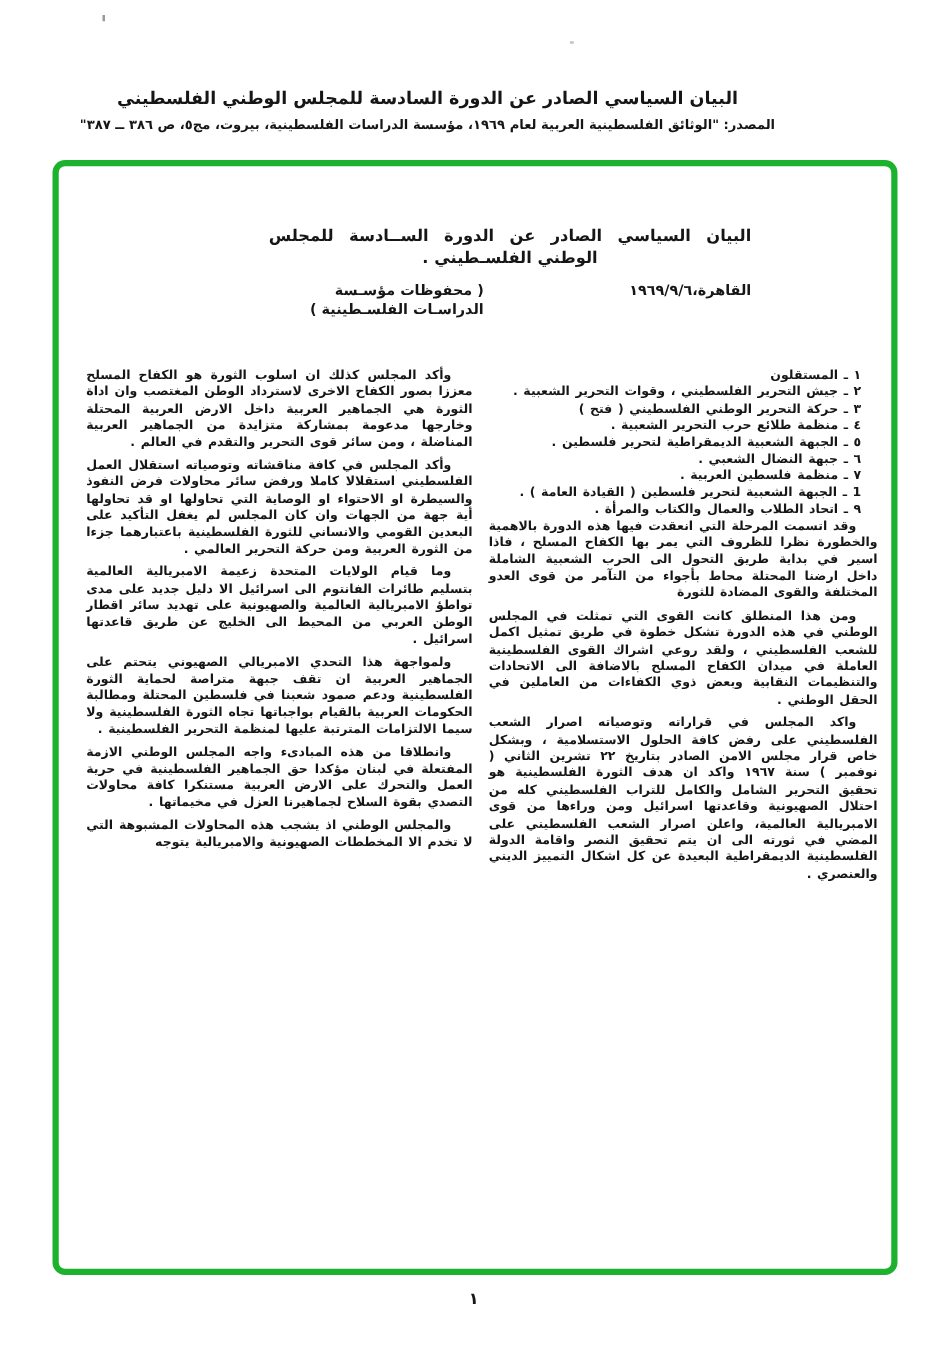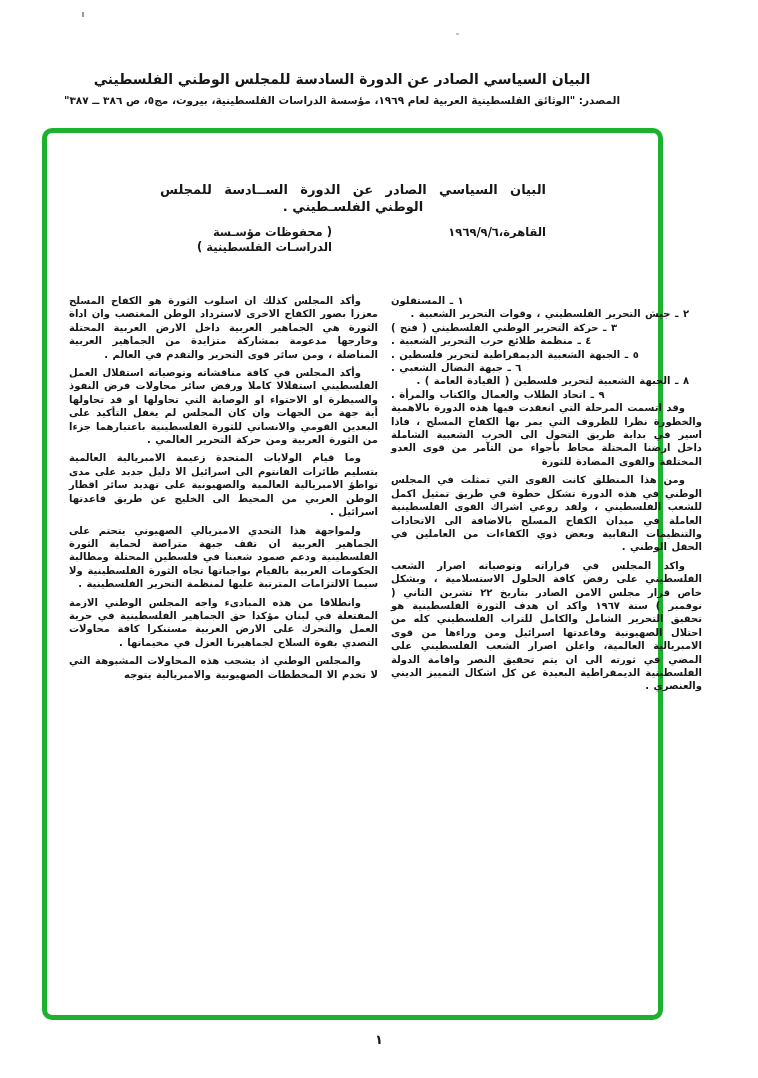--- a/index.html
+++ b/index.html
@@ -15,21 +15,21 @@
     font-size:14px;font-weight:700;letter-spacing:0;line-height:18px;
   }
   .page-header .hdr-source{
     font-size:10.5px;font-weight:700;margin-top:5px;line-height:14px;
   }
   
   .artifact-a{position:absolute;left:82px;top:12px;width:2px;height:5px;background:#9a9a9a;}
   .artifact-b{position:absolute;left:456px;top:33px;width:3px;height:2px;background:#c2c2c2;}
   
   .green-box{
-    position:absolute;left:42px;top:128px;width:621px;height:892px;
+    position:absolute;left:42px;top:128px;width:676px;height:892px;
     box-sizing:border-box;border:5px solid #1cb22e;border-radius:10px;background:#ffffff;
   }
   .doc-title{
     position:absolute;top:48px;right:112px;width:386px;direction:rtl;
     font-size:13px;font-weight:700;line-height:17px;
   }
   .doc-title .t1{text-align:justify;text-align-last:justify;}
   .doc-title .t2{text-align:center;}
   .doc-dateline{
     position:absolute;top:92px;right:112px;width:386px;direction:rtl;
@@ -38,21 +38,21 @@
   }
   .doc-dateline .archive{width:172px;text-align:right;}
   
   .col{
     position:absolute;top:161px;direction:rtl;text-align:justify;
     font-size:10px;font-weight:700;line-height:13.4px;word-spacing:1px;
   }
   .col-left{left:22px;width:309px;}
   .col-right{left:344px;width:311px;}
   .col p{margin:0 0 5px 0;text-indent:17px;}
-  .col p.li{margin:0;text-indent:13px;text-align:left;}
+  .col p.li{margin:0;text-indent:13px;text-align:right;}
   .col p.li.wrap{text-align:justify;}
   
   .page-number{
     position:absolute;left:0;top:1032px;width:758px;text-align:center;
     font-size:13px;font-weight:700;
   }
 </style>
 </head>
 <body>
 
@@ -66,40 +66,41 @@
 
 <div class="green-box">
 
   <div class="doc-title">
     <div class="t1">البيان السياسي الصادر عن الدورة الســادسة للمجلس</div>
     <div class="t2">الوطني الفلسـطيني .</div>
   </div>
 
   <div class="doc-dateline">
     <div class="dateline">القاهرة،١٩٦٩/٩/٦</div>
-    <div class="archive">( محفوظات مؤسـسة الدراسـات الفلسطينية )</div>
+    <div class="archive">( محفوظات مؤسـسة الدراسـات الفلسـطينية )</div>
   </div>
 
   <div class="col col-left">
     <p>وأكد المجلس كذلك ان اسلوب الثورة هو الكفاح المسلح معززا بصور الكفاح الاخرى لاسترداد الوطن المغتصب وان اداة الثورة هي الجماهير العربية داخل الارض العربية المحتلة وخارجها مدعومة بمشاركة متزايدة من الجماهير العربية المناضلة ، ومن سائر قوى التحرير والتقدم في العالم .</p>
     <p>وأكد المجلس في كافة مناقشاته وتوصياته استقلال العمل الفلسطيني استقلالا كاملا ورفض سائر محاولات فرض النفوذ والسيطرة او الاحتواء او الوصاية التي تحاولها او قد تحاولها أية جهة من الجهات وان كان المجلس لم يغفل التأكيد على البعدين القومي والانساني للثورة الفلسطينية باعتبارهما جزءا من الثورة العربية ومن حركة التحرير العالمي .</p>
     <p>وما قيام الولايات المتحدة زعيمة الامبريالية العالمية بتسليم طائرات الفانتوم الى اسرائيل الا دليل جديد على مدى تواطؤ الامبريالية العالمية والصهيونية على تهديد سائر اقطار الوطن العربي من المحيط الى الخليج عن طريق قاعدتها اسرائيل .</p>
     <p>ولمواجهة هذا التحدي الامبريالي الصهيوني يتحتم على الجماهير العربية ان تقف جبهة متراصة لحماية الثورة الفلسطينية ودعم صمود شعبنا في فلسطين المحتلة ومطالبة الحكومات العربية بالقيام بواجباتها تجاه الثورة الفلسطينية ولا سيما الالتزامات المترتبة عليها لمنظمة التحرير الفلسطينية .</p>
     <p>وانطلاقا من هذه المبادىء واجه المجلس الوطني الازمة المفتعلة في لبنان مؤكدا حق الجماهير الفلسطينية في حرية العمل والتحرك على الارض العربية مستنكرا كافة محاولات التصدي بقوة السلاح لجماهيرنا العزل في مخيماتها .</p>
     <p>والمجلس الوطني اذ يشجب هذه المحاولات المشبوهة التي لا تخدم الا المخططات الصهيونية والامبريالية يتوجه</p>
   </div>
 
   <div class="col col-right">
     <p class="li">١ ـ المستقلون</p>
     <p class="li wrap">٢ ـ جيش التحرير الفلسطيني ، وقوات التحرير الشعبية .</p>
     <p class="li">٣ ـ حركة التحرير الوطني الفلسطيني ( فتح )</p>
     <p class="li">٤ ـ منظمة طلائع حرب التحرير الشعبية .</p>
     <p class="li">٥ ـ الجبهة الشعبية الديمقراطية لتحرير فلسطين .</p>
     <p class="li">٦ ـ جبهة النضال الشعبي .</p>
-    <p class="li wrap">٨ ـ الجبهة الشعبية لتحرير فلسطين ( القيادة العامة ) .</p>
+    <p class="li">٧ ـ منظمة فلسطين العربية .</p>
+    <p class="li wrap">1 ـ الجبهة الشعبية لتحرير فلسطين ( القيادة العامة ) .</p>
     <p class="li">٩ ـ اتحاد الطلاب والعمال والكتاب والمرأة .</p>
     <p>وقد اتسمت المرحلة التي انعقدت فيها هذه الدورة بالاهمية والخطورة نظرا للظروف التي يمر بها الكفاح المسلح ، فاذا اسير في بداية طريق التحول الى الحرب الشعبية الشاملة داخل ارضنا المحتلة محاط بأجواء من التآمر من قوى العدو المختلفة والقوى المضادة للثورة</p>
     <p>ومن هذا المنطلق كانت القوى التي تمثلت في المجلس الوطني في هذه الدورة تشكل خطوة في طريق تمثيل اكمل للشعب الفلسطيني ، ولقد روعي اشراك القوى الفلسطينية العاملة في ميدان الكفاح المسلح بالاضافة الى الاتحادات والتنظيمات النقابية وبعض ذوي الكفاءات من العاملين في الحقل الوطني .</p>
     <p>واكد المجلس في قراراته وتوصياته اصرار الشعب الفلسطيني على رفض كافة الحلول الاستسلامية ، وبشكل خاص قرار مجلس الامن الصادر بتاريخ ٢٢ تشرين الثاني ( نوفمبر ) سنة ١٩٦٧ واكد ان هدف الثورة الفلسطينية هو تحقيق التحرير الشامل والكامل للتراب الفلسطيني كله من احتلال الصهيونية وقاعدتها اسرائيل ومن وراءها من قوى الامبريالية العالمية، واعلن اصرار الشعب الفلسطيني على المضي في ثورته الى ان يتم تحقيق النصر واقامة الدولة الفلسطينية الديمقراطية البعيدة عن كل اشكال التمييز الديني والعنصري .</p>
   </div>
 
 </div>
 
 <div class="page-number">١</div>
 

